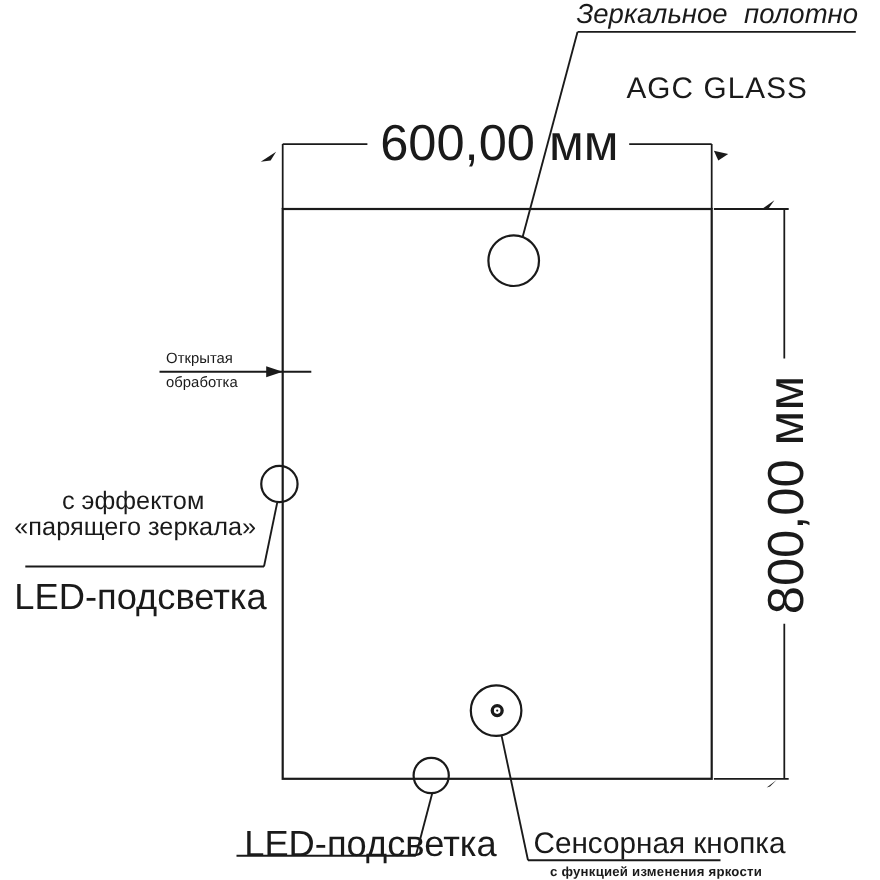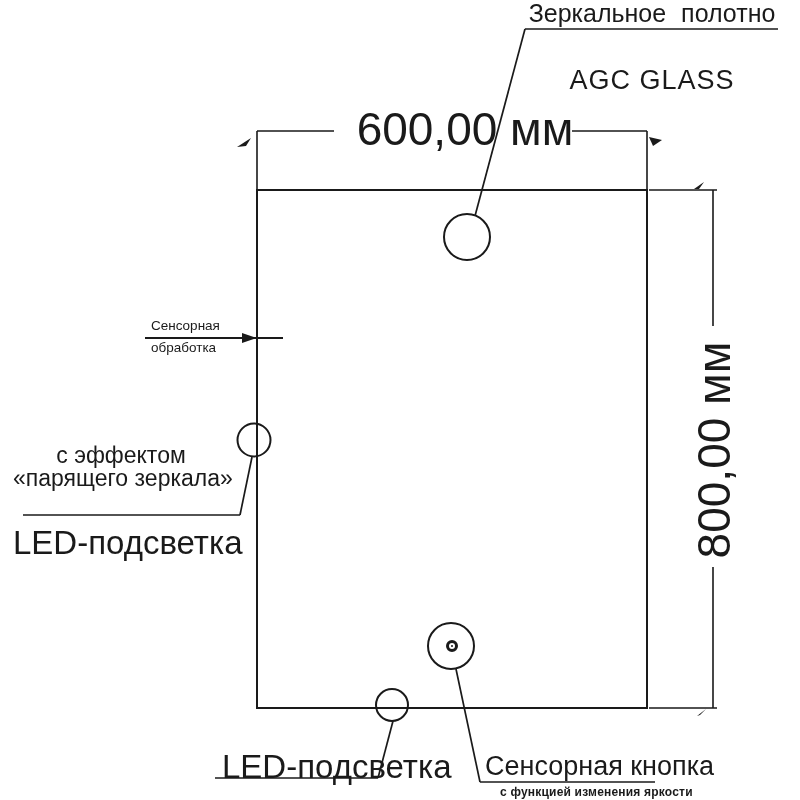--- a/index.html
+++ b/index.html
@@ -7,21 +7,21 @@
     position:relative;width:800px;height:800px;background:#ffffff;
     font-family:"Liberation Sans", sans-serif;color:#1a1a1a;overflow:hidden;
   }
   .stage svg{position:absolute;left:0;top:0;}
   .lbl{position:absolute;white-space:nowrap;line-height:1;}
   .center{text-align:center;}
   .dim{font-size:46px;line-height:1;}
   .rot{transform:rotate(-90deg);transform-origin:50% 50%;}
   .callout-big{font-size:25px;}
   .brand{font-size:27px;letter-spacing:1px;}
-  .wide-words{word-spacing:8px;}
+  .wide-words{word-spacing:8px;font-style:italic;}
   .small{font-size:13.5px;}
   .block{font-size:23px;line-height:23px;}
   .block div{line-height:23px;}
   .led{font-size:33px;}
   .touch{font-size:27px;}
   .tiny{font-size:12px;font-weight:bold;letter-spacing:0.2px;padding-left:17px;}
 </style>
 </head>
 <body>
 
@@ -61,25 +61,25 @@
       <path d="M525,29 H778" stroke-width="1.7"></path>
       <path d="M23,515 H240" stroke-width="1.7"></path>
       <path d="M215,778 H378" stroke-width="1.7"></path>
       <path d="M480,782 H655" stroke-width="1.7"></path>
     </g>
   </svg>
 
   <div class="lbl callout-big center wide-words" style="left:523px;top:1px;width:258px;">Зеркальное полотно</div>
   <div class="lbl brand center" style="left:523px;top:39px;width:258px;margin-top:28px;">AGC GLASS</div>
 
-  <div class="lbl dim center" style="left:310px;top:106px;width:310px;">600,00 мм</div>
+  <div class="lbl dim center" style="left:299px;top:106px;width:310px;">600,00 мм</div>
 
   <div class="lbl dim center rot" style="left:559px;top:425px;width:310px;height:50px;line-height:50px;">800,00 мм</div>
 
-  <div class="lbl small" style="left:151px;top:319px;">Сенсорная</div>
+  <div class="lbl small" style="left:151px;top:319px;">Открытая</div>
   <div class="lbl small" style="left:151px;top:341px;">обработка</div>
 
   <div class="lbl block center" style="left:13px;top:444px;width:216px;">
     <div>с эффектом</div>
     <div>«парящего зеркала»</div>
   </div>
   <div class="lbl led center" style="left:13px;top:526px;width:216px;">LED-подсветка</div>
 
   <div class="lbl led" style="left:222px;top:750px;">LED-подсветка</div>
 

